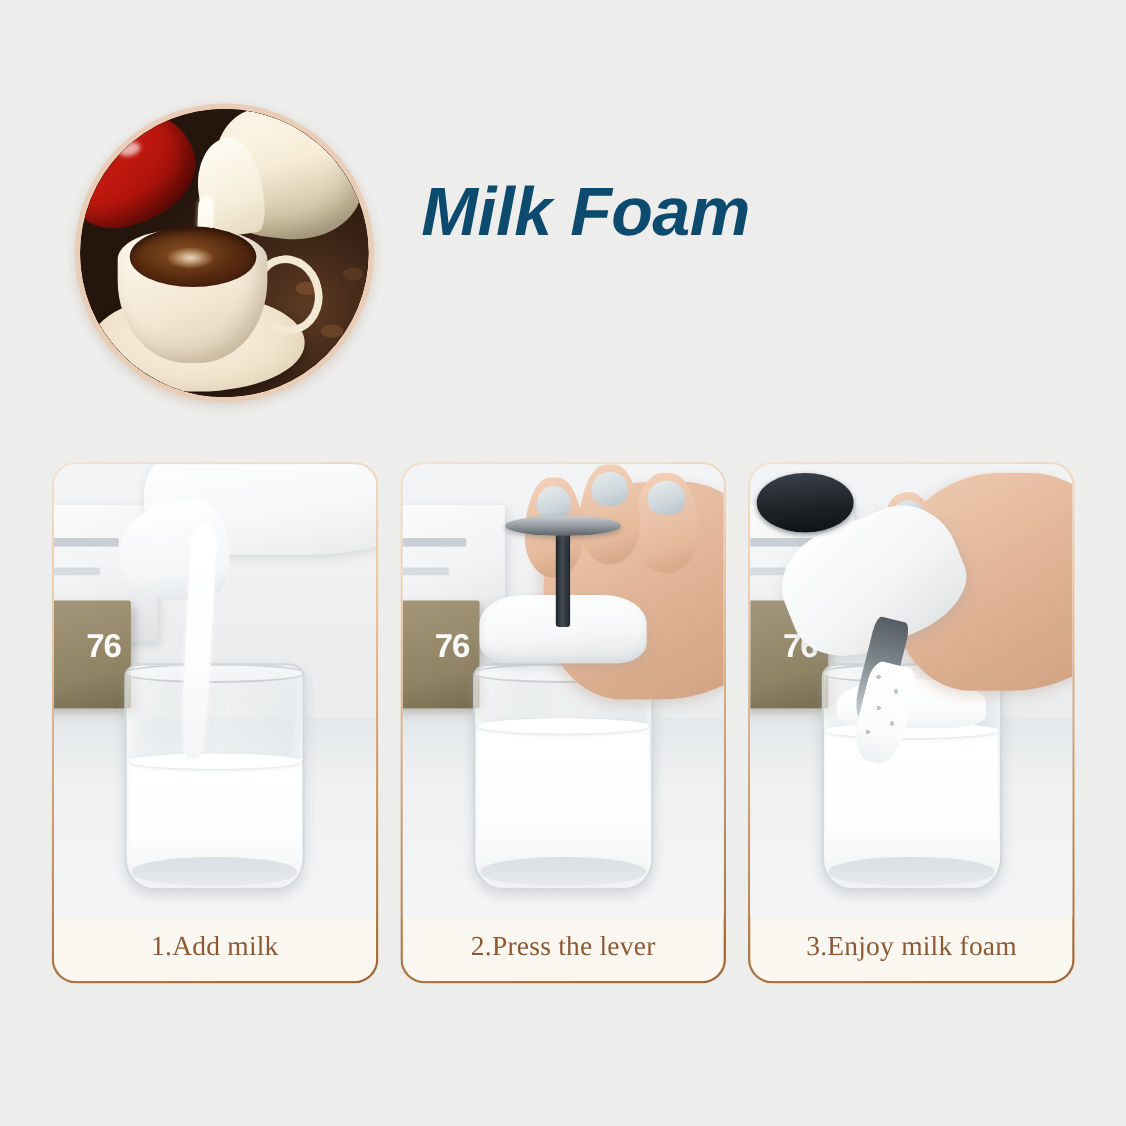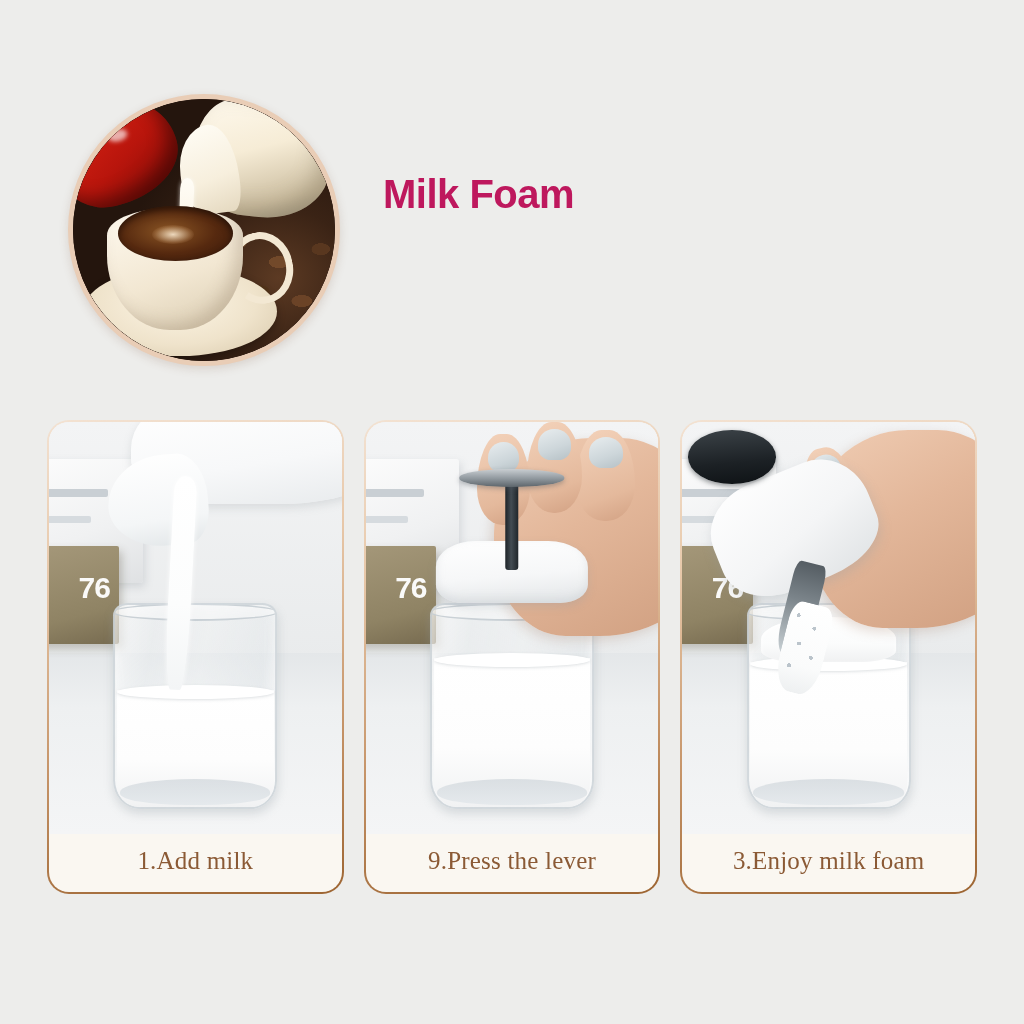--- a/index.html
+++ b/index.html
@@ -157,26 +157,27 @@
   }
 
   
   .title-block {
     position: absolute;
     left: 383px;
     top: 156px;
     width: 580px;
   }
   .title-line {
-    font-size: 40px;
+    font-size: 62px;
     font-weight: bold;
-    color: #be185d;
+    color: #0c4a6e;
     line-height: 76px;
     letter-spacing: -0.5px;
     white-space: nowrap;
+    font-style: italic;
   }
 
   
   .steps {
     position: absolute;
     left: 47px;
     top: 420px;
     width: 930px;
     height: 474px;
     display: flex;
@@ -531,21 +532,21 @@
           <div class="nail"></div>
         </div>
         <div class="finger" style="right:26%; top:0%; width:19%;">
           <div class="nail"></div>
         </div>
         <div class="finger" style="right:44%; top:3%; width:18%;">
           <div class="nail"></div>
         </div>
       </div>
     </div>
-    <div class="card-caption">9.Press the lever</div>
+    <div class="card-caption">2.Press the lever</div>
   </div>
 
   <div class="step-card">
     <div class="card-photo">
       <div class="scene">
         <div class="scene-wall"></div>
         <div class="scene-counter"></div>
         <div class="box-white"></div>
         <div class="box-khaki">
           <span class="mark">76</span>

